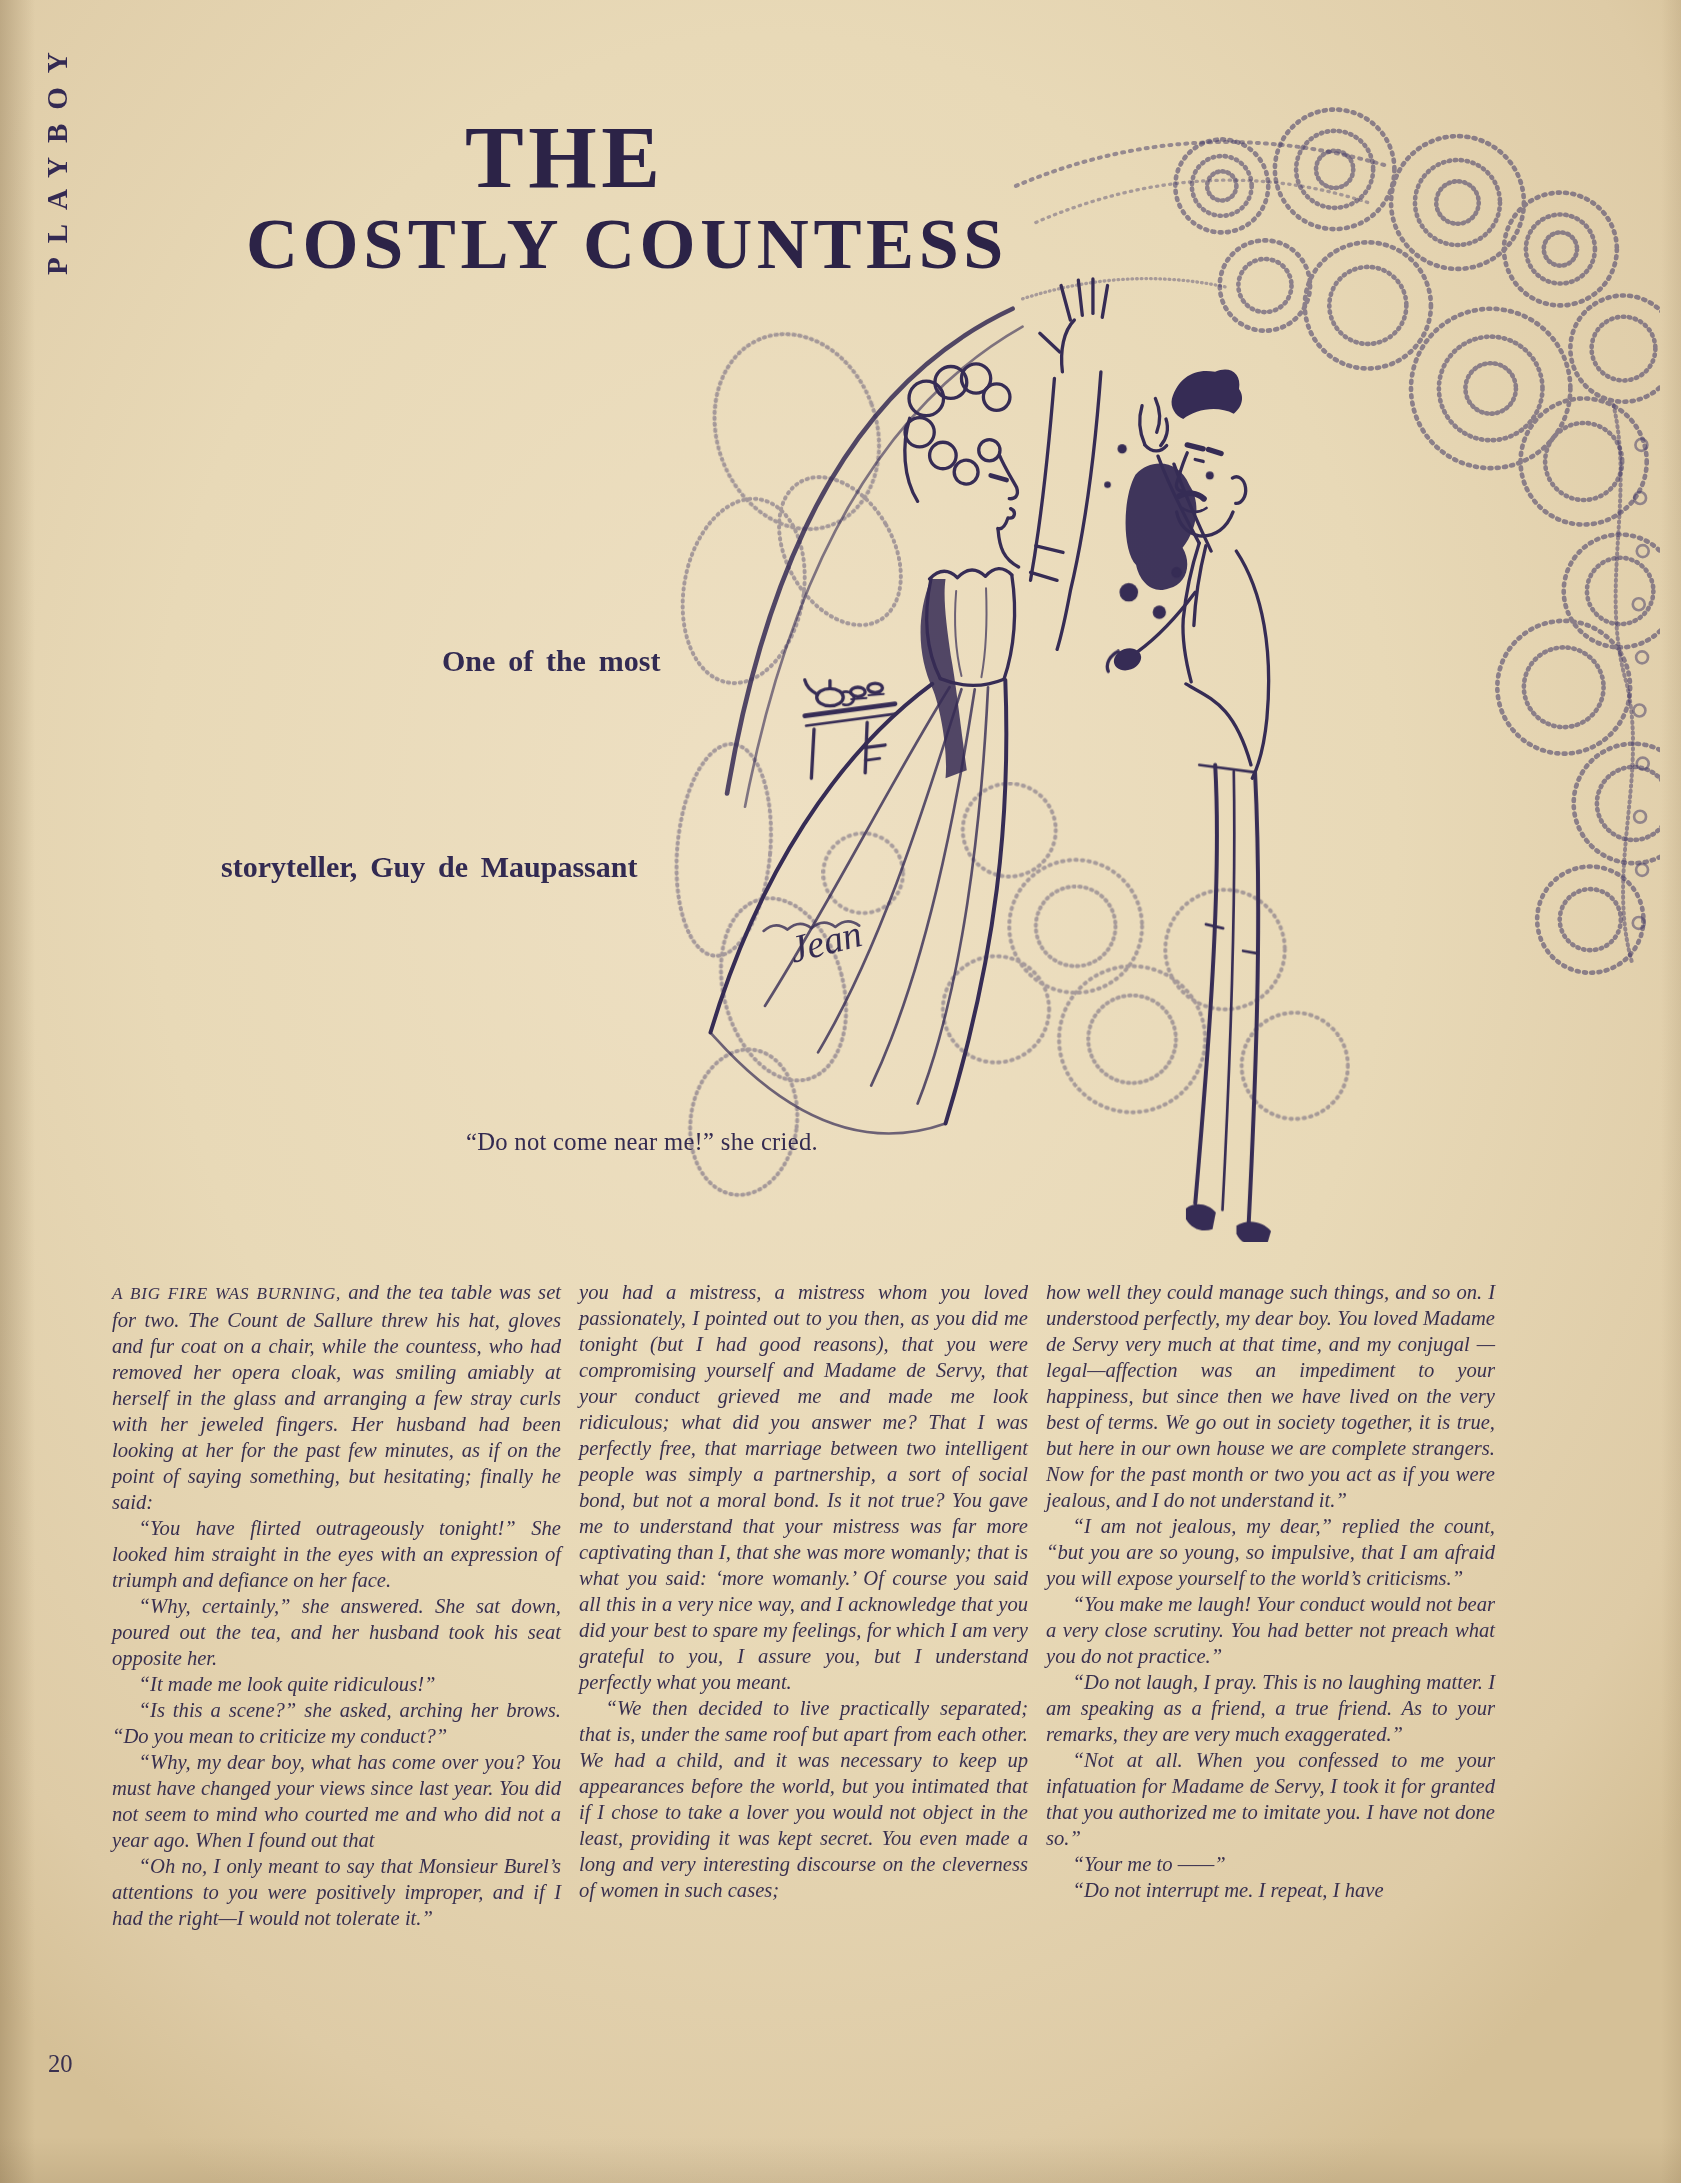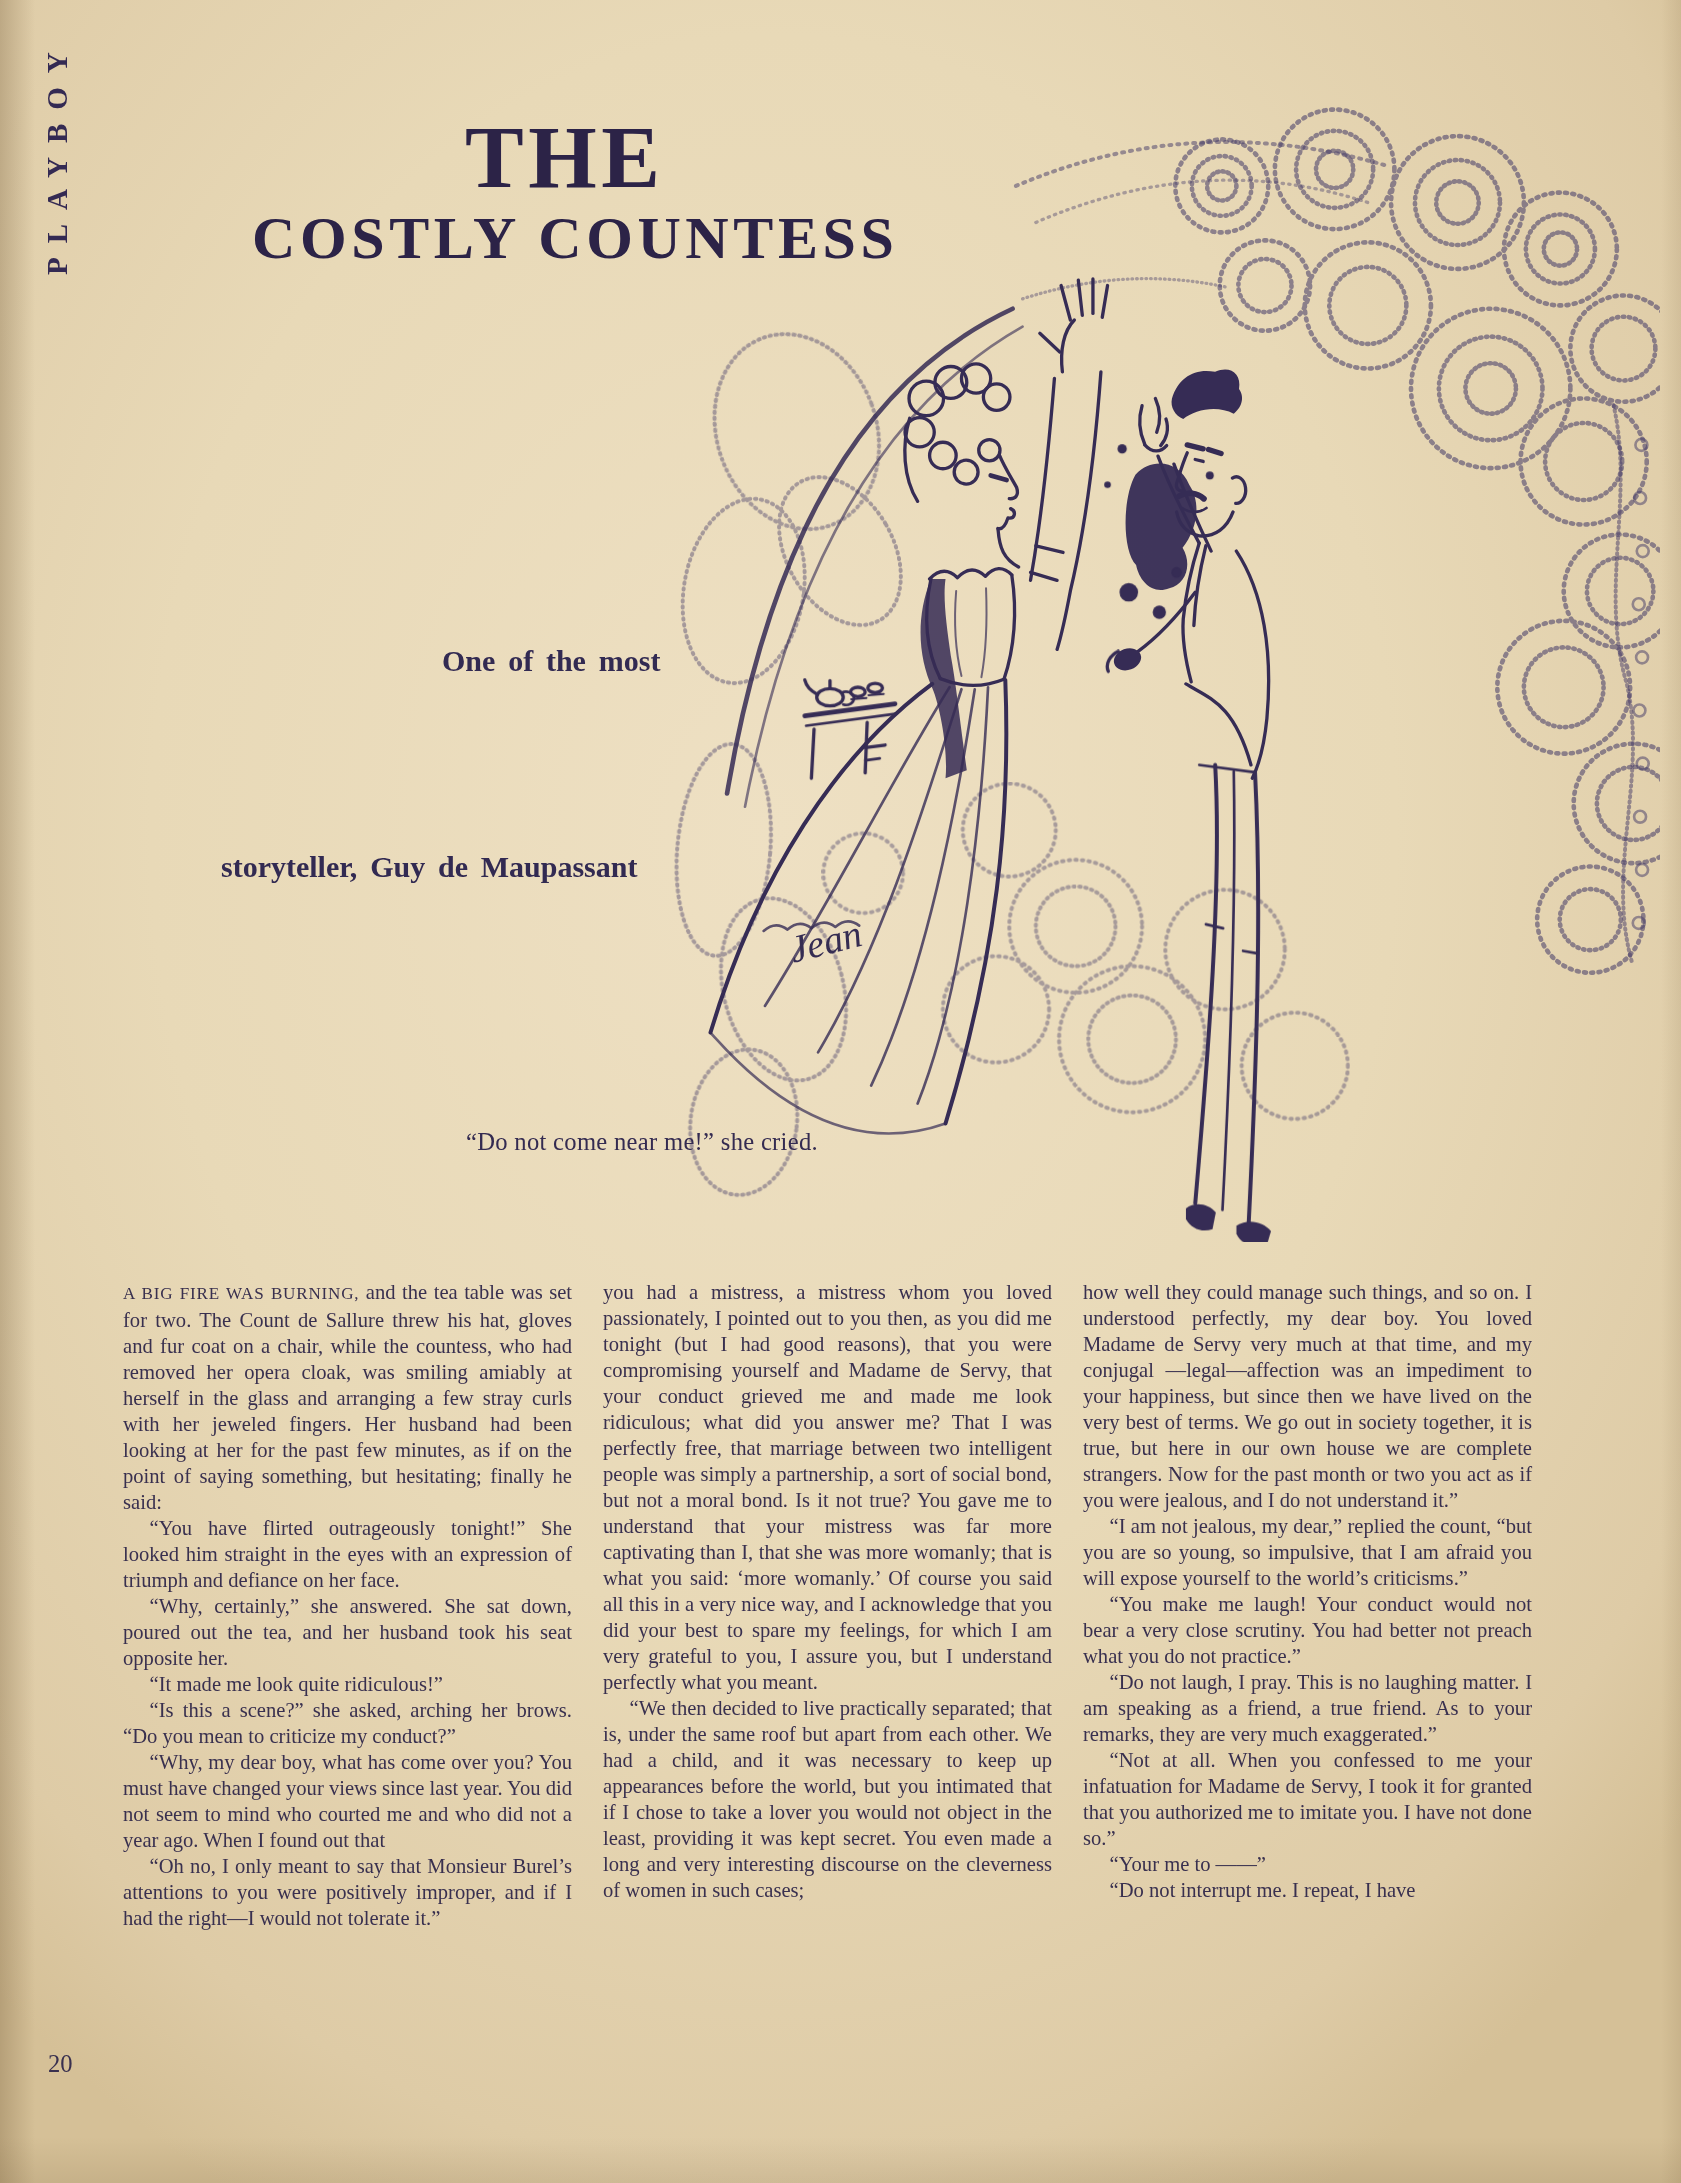--- a/index.html
+++ b/index.html
@@ -16,35 +16,35 @@
     background:linear-gradient(to left, rgba(110,85,50,.12), rgba(110,85,50,0)); }
 
   .masthead {
     position:absolute; left:41px; top:37px; height:240px; width:46px;
     writing-mode:vertical-rl; transform:rotate(180deg); text-align:center;
     font-weight:bold; font-size:29px; letter-spacing:.48em; color:#342a53;
   }
 
   .title-line { position:absolute; font-weight:bold; color:#2c2347; text-align:left; line-height:1.05; }
   .title-1 { left:465px; top:112px; width:345px; font-size:88px; letter-spacing:4.6px; }
-  .title-2 { left:252px; top:207px; width:1043px; font-size:60px; letter-spacing:4.6px; }
+  .title-2 { left:246px; top:207px; width:1043px; font-size:72px; letter-spacing:4.6px; }
 
   .subtitle-line { position:absolute; font-weight:bold; font-size:30px; color:#322a52; word-spacing:5.3px; white-space:nowrap; }
   .sub-0 { left:442px;  top:644px; }
   .sub-1 { left:165px;  top:748px; }
   .sub-2 { left:221px;  top:850px; }
 
   .illus { position:absolute; left:664px; top:86px; width:996px; height:1156px; }
   .ink { stroke:#362c55; fill:none; stroke-linecap:round; stroke-linejoin:round; }
   .lace { stroke:#433a68; fill:none; stroke-linecap:round; }
 
   .caption { position:absolute; left:466px; top:1128px; width:452px; text-align:left;
     font-size:24.6px; color:#342b51; letter-spacing:0.3px; }
 
-  .columns { position:absolute; left:123px; top:1279px; width:1409px; display:flex; gap:31px; }
+  .columns { position:absolute; left:112px; top:1279px; width:1409px; display:flex; gap:18px;font-style:italic; }
   .col { width:449px; font-size:20.6px; line-height:26px; text-align:justify; color:#39304f; }
   .col p { margin:0; }
   .col p.ind { text-indent:26.6px; }
   .lead { font-size:0.83em; letter-spacing:0.8px; }
 
   .pagenum { position:absolute; left:48px; top:2050px; font-size:24.6px; color:#39304f; }
 </style>
 </head>
 <body>
 

